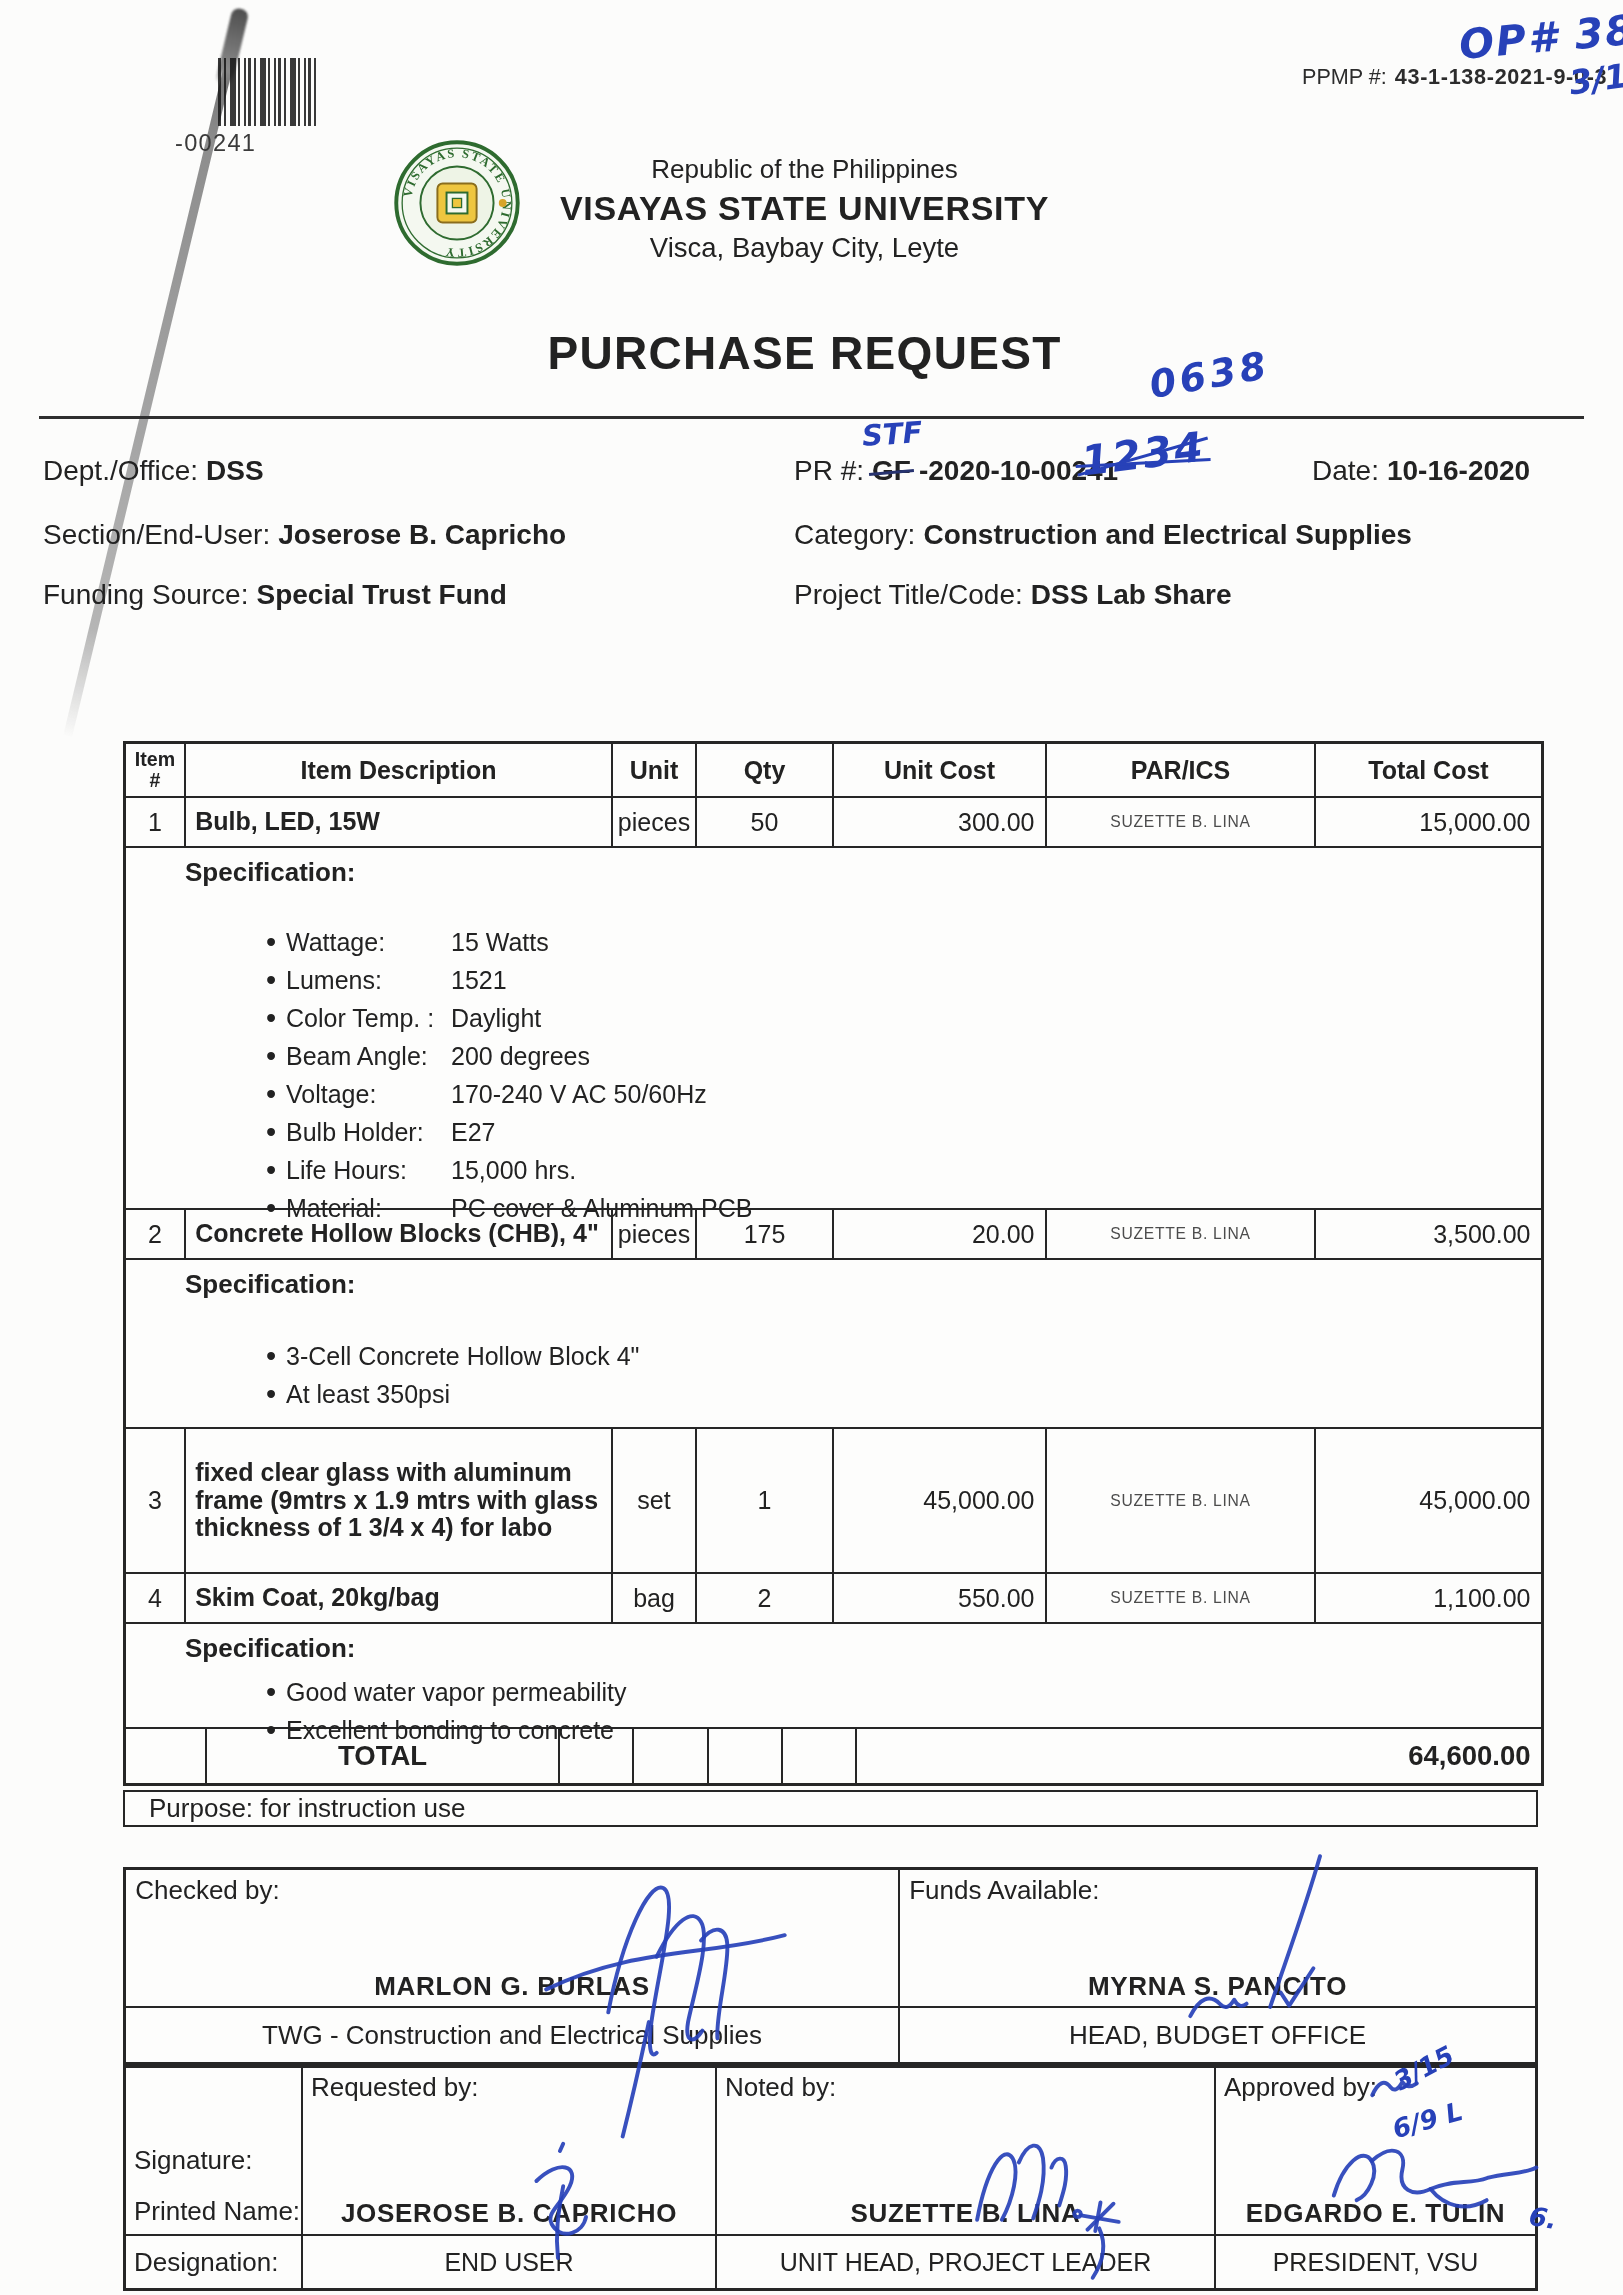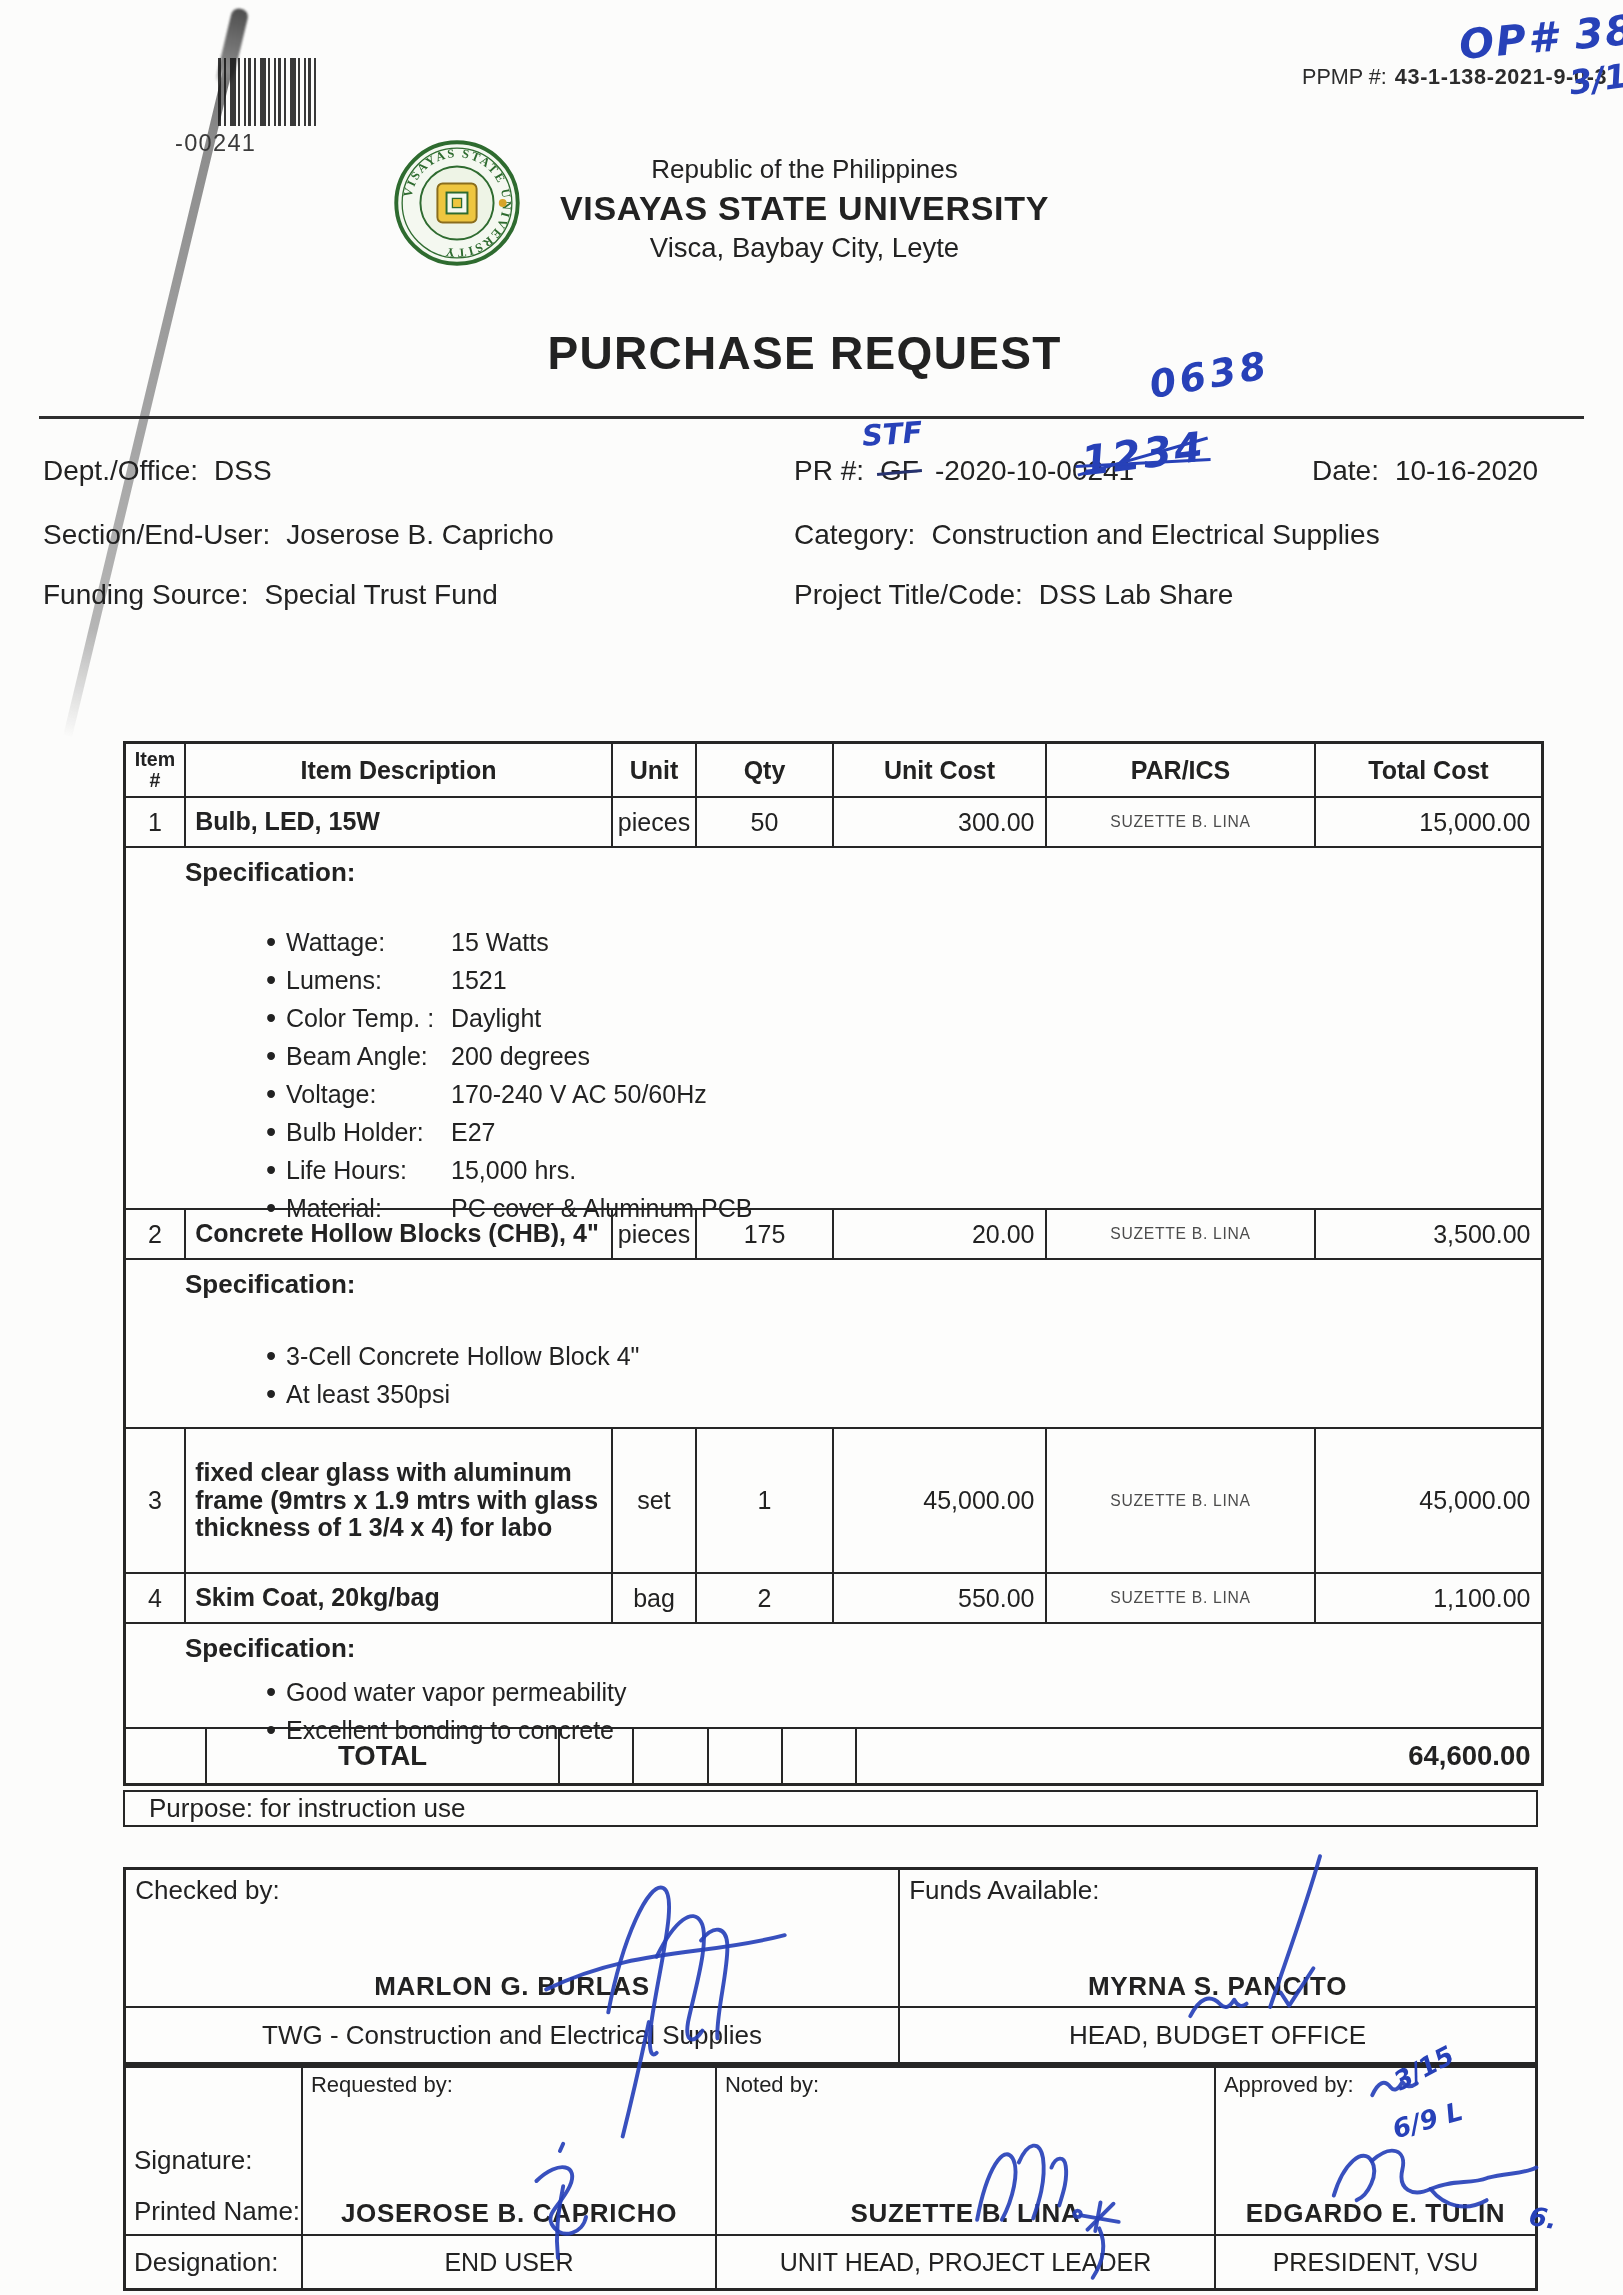--- a/index.html
+++ b/index.html
@@ -54,21 +54,21 @@
   
   .seal{position:absolute; left:393px; top:139px;}
   .head-block{position:absolute; left:510px; top:154px; width:589px; text-align:center;}
   .head-republic{font-size:26px;}
   .head-university{font-size:34px; font-weight:bold; margin-top:3.9px; letter-spacing:0.7px;}
   .head-address{font-size:27.5px; margin-top:3.9px;}
   .doc-title{position:absolute; left:510px; top:326px; width:589px; text-align:center; font-size:46px; font-weight:bold; letter-spacing:1.3px;}
   .divider{position:absolute; left:39px; top:416px; width:1545px; height:3.3px; background:#2f2f2f;}
   
   .detail{position:absolute; font-size:28px; white-space:nowrap;}
-  .detail .val{font-weight:normal; margin-left:16px;}
+  .detail .val{font-weight:bold; margin-left:8px;}
   .strike{position:relative; display:inline-block;}
   .strike::after{content:""; position:absolute; left:-3.3px; right:-3.3px; top:50%; height:3.3px; background:#27336f; transform:rotate(-5deg);}
   
   .items-table{position:absolute; left:123px; top:741px; width:1415px; border:3.3px solid #262626; background:#fdfdfc;}
   .t-row{display:flex; border-top:2.6px solid #262626;}
   .t-row:first-child{border-top:none;}
   .t-cell{border-left:2px solid #262626; box-sizing:border-box; display:flex; align-items:center; overflow:hidden;}
   .t-cell:first-child{border-left:none;}
   .c0{width:58px; justify-content:center;}
   .c1{width:427px; padding:3.9px 9.2px;}
@@ -107,21 +107,21 @@
   .sig-cap{position:absolute; left:9.2px; top:5.2px; font-size:26px;}
   .sig-name{position:absolute; left:0; right:0; bottom:3.9px; text-align:center; font-size:26px; font-weight:bold; letter-spacing:0.7px;}
   .sig-desig{display:flex; align-items:center; justify-content:center; font-size:26px;}
   .sig-bottom{position:absolute; left:123px; top:2065px; width:1415px; height:226px; border:3.3px solid #262626; box-sizing:border-box; display:grid; grid-template-columns:175px 414px 499px 1fr; grid-template-rows:1fr 54px; background:#fdfdfc;}
   .sig-bottom .cell{border-left:2px solid #262626; position:relative; box-sizing:border-box;}
   .sig-bottom .cell.first{border-left:none;}
   .sig-bottom .row2{border-top:2px solid #262626; display:flex; align-items:center; justify-content:center; font-size:25px;}
   .sig-bottom .row2.labels{justify-content:flex-start; padding-left:7.9px; font-size:26px;}
   .lbl-signature{position:absolute; left:7.9px; top:77px; font-size:26px;}
   .lbl-printed{position:absolute; left:7.9px; top:128px; font-size:26px;}
-  .col-cap{position:absolute; left:7.9px; top:3.9px; font-size:22px;}
+  .col-cap{position:absolute; left:7.9px; top:3.9px; font-size:26px;}
   .col-name{position:absolute; left:0; right:0; bottom:5.2px; text-align:center; font-size:26px; font-weight:bold; letter-spacing:0.7px;}
 </style>
 </head>
 <body>
 
 <div class="page">
 
   <div class="diag-line"></div>
   <div class="barcode"></div>
   <div class="barcode-label">-00241</div>

